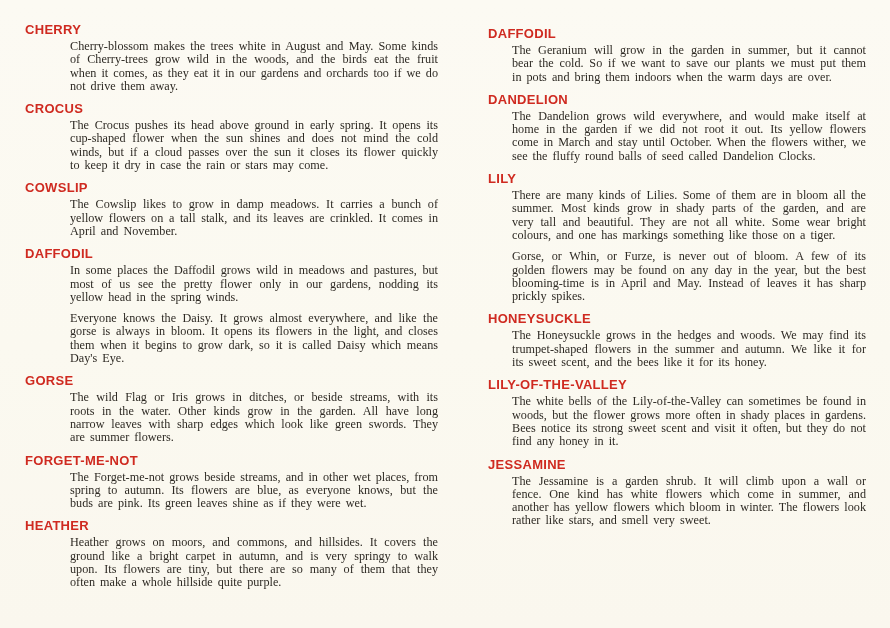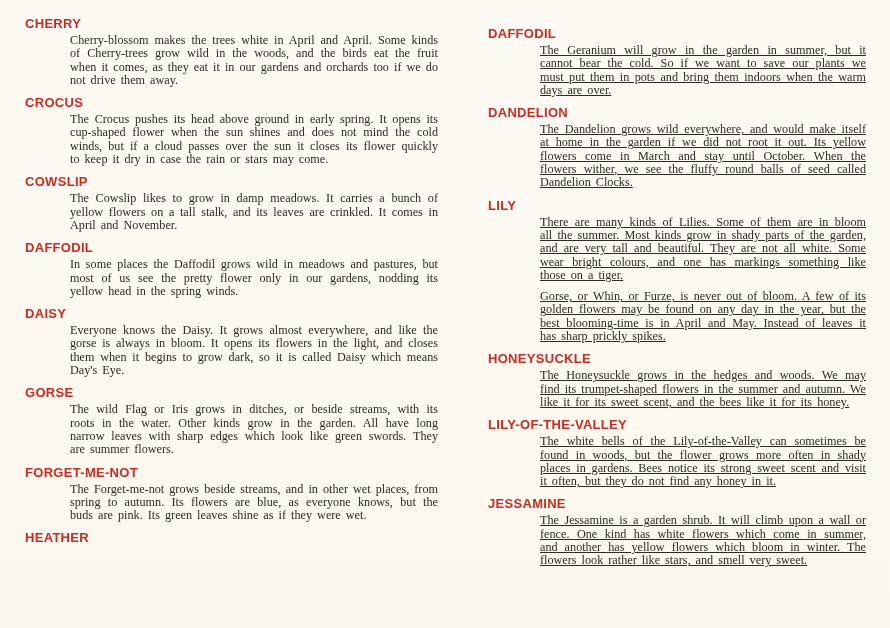--- a/index.html
+++ b/index.html
@@ -20,20 +20,21 @@
     box-sizing: border-box;
     padding: 16px 24px 0 25px;
     background: linear-gradient(180deg, #fcfaf3 0%, #fbf9f0 55%, #faf7ee 100%);
     display: flex;
   }
   .column {
     box-sizing: border-box;
   }
   .column.left {
     width: 413px;
+    margin-top: 6px;
   }
   .column.right {
     width: 378px;
     margin-left: 50px;
     padding-top: 10px;
   }
   section.entry {
     margin: 0 0 8px 0;
   }
   section.entry h2 {
@@ -47,68 +48,67 @@
   }
   section.entry p {
     margin: 0 0 0 45px;
     font-size: 12.2px;
     line-height: 13.3px;
     color: #2e2a24;
     text-align: justify;
     word-spacing: 2px;
   }
   .column.right section.entry p {
-    margin-left: 52px;
-    text-decoration: underline;
+    margin-left: 24px;
   }
 </style>
 </head>
 <body>
 
 <div class="page">
 
   <div class="column left">
 
     <section class="entry">
       <h2>CHERRY</h2>
-      <p>Cherry-blossom makes the trees white in April and April. Some kinds of Cherry-trees grow wild in the woods, and the birds eat the fruit when it comes, as they eat it in our gardens and orchards too if we do not drive them away.</p>
+      <p>Cherry-blossom makes the trees white in August and May. Some kinds of Cherry-trees grow wild in the woods, and the birds eat the fruit when it comes, as they eat it in our gardens and orchards too if we do not drive them away.</p>
     </section>
 
     <section class="entry">
       <h2>CROCUS</h2>
       <p>The Crocus pushes its head above ground in early spring. It opens its cup-shaped flower when the sun shines and does not mind the cold winds, but if a cloud passes over the sun it closes its flower quickly to keep it dry in case the rain or stars may come.</p>
     </section>
 
     <section class="entry">
       <h2>COWSLIP</h2>
       <p>The Cowslip likes to grow in damp meadows. It carries a bunch of yellow flowers on a tall stalk, and its leaves are crinkled. It comes in April and November.</p>
     </section>
 
     <section class="entry">
       <h2>DAFFODIL</h2>
       <p>In some places the Daffodil grows wild in meadows and pastures, but most of us see the pretty flower only in our gardens, nodding its yellow head in the spring winds.</p>
     </section>
 
     <section class="entry">
-      <h2>DAISY</h2>
       <p>Everyone knows the Daisy. It grows almost everywhere, and like the gorse is always in bloom. It opens its flowers in the light, and closes them when it begins to grow dark, so it is called Daisy which means Day's Eye.</p>
     </section>
 
     <section class="entry">
       <h2>GORSE</h2>
       <p>The wild Flag or Iris grows in ditches, or beside streams, with its roots in the water. Other kinds grow in the garden. All have long narrow leaves with sharp edges which look like green swords. They are summer flowers.</p>
     </section>
 
     <section class="entry">
       <h2>FORGET-ME-NOT</h2>
       <p>The Forget-me-not grows beside streams, and in other wet places, from spring to autumn. Its flowers are blue, as everyone knows, but the buds are pink. Its green leaves shine as if they were wet.</p>
     </section>
 
     <section class="entry">
       <h2>HEATHER</h2>
+      <p>Heather grows on moors, and commons, and hillsides. It covers the ground like a bright carpet in autumn, and is very springy to walk upon. Its flowers are tiny, but there are so many of them that they often make a whole hillside quite purple.</p>
     </section>
 
   </div>
 
   <div class="column right">
 
     <section class="entry">
       <h2>DAFFODIL</h2>
       <p>The Geranium will grow in the garden in summer, but it cannot bear the cold. So if we want to save our plants we must put them in pots and bring them indoors when the warm days are over.</p>
     </section>

